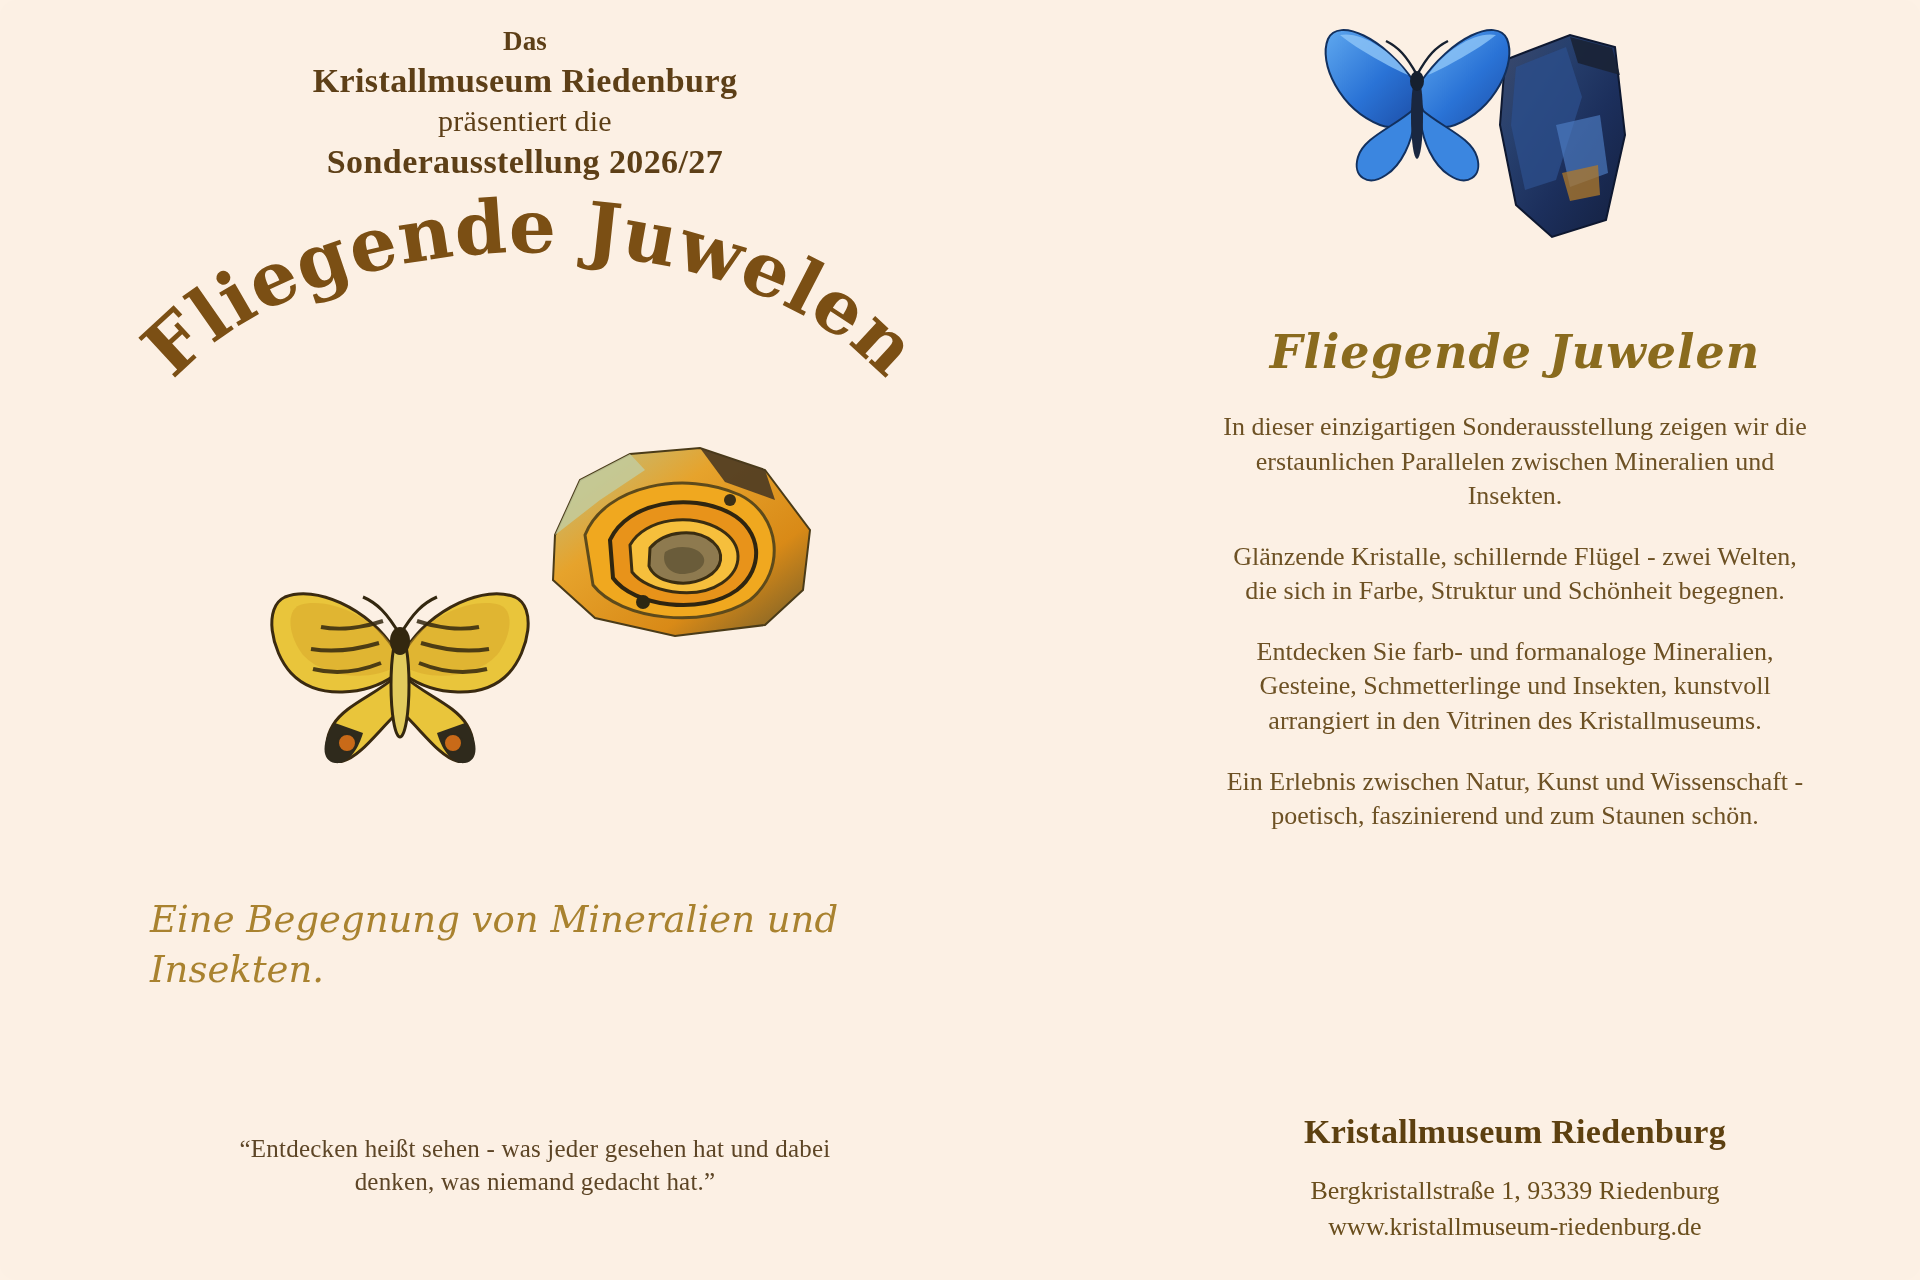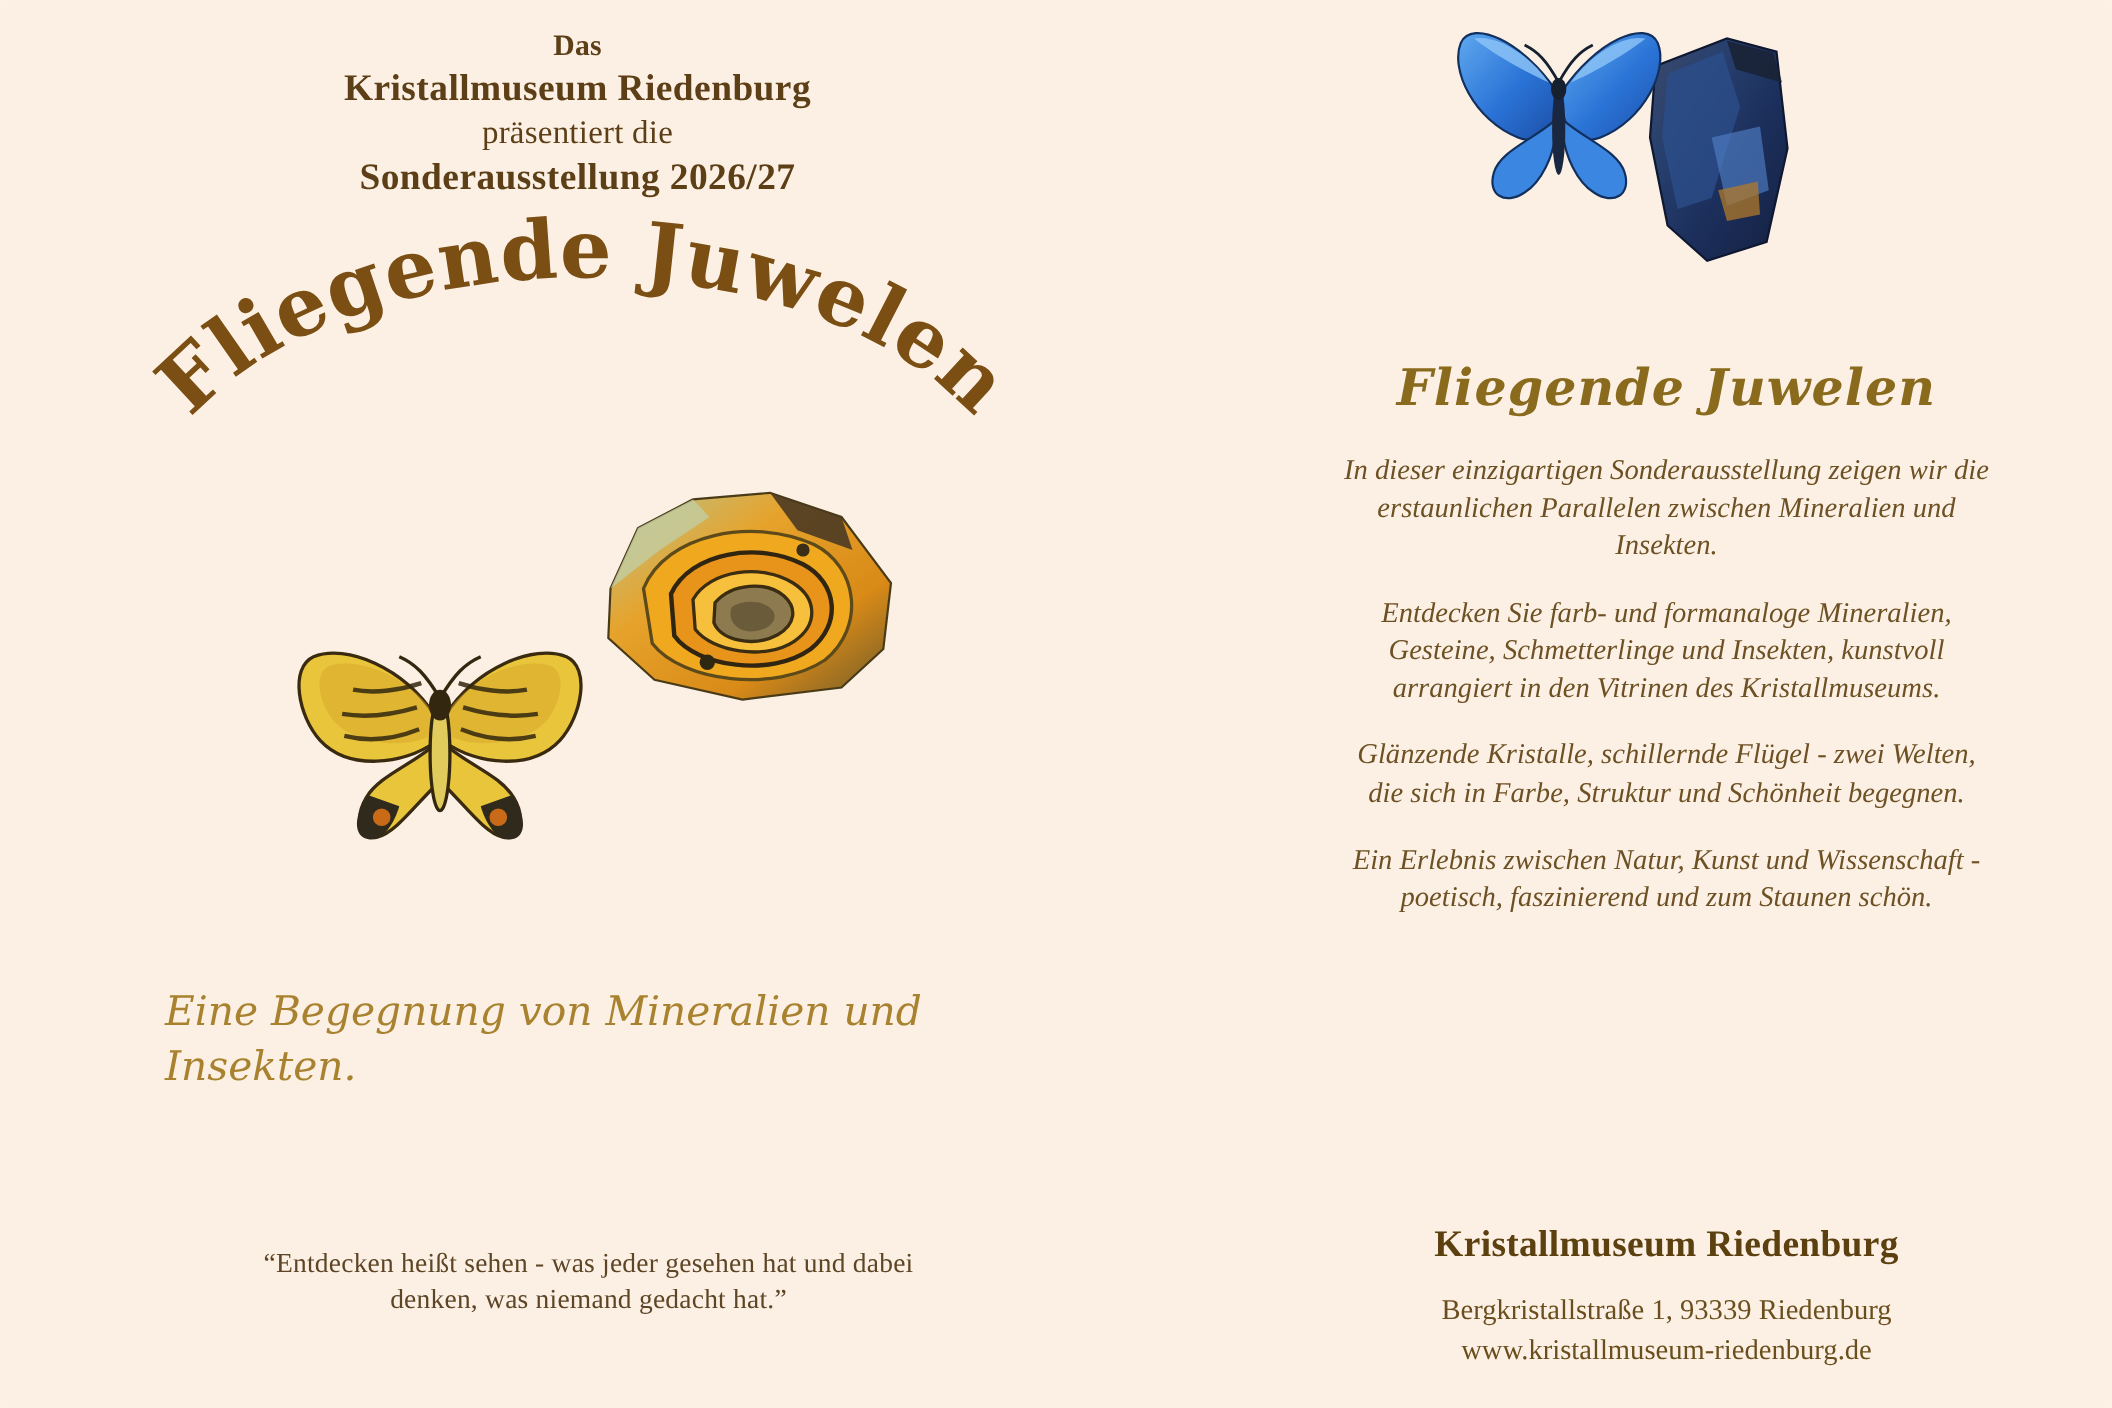--- a/index.html
+++ b/index.html
@@ -142,21 +142,20 @@
     color: #8a6b1e;
     letter-spacing: 1px;
   }
   .body-copy {
     position: absolute;
     top: 410px;
     left: 105px;
     width: 600px;
     text-align: center;
     color: #6d5124;
-    font-style: italic;
   }
   .body-copy p {
     margin: 0 0 26px 0;
     font-size: 26px;
     line-height: 1.33;
   }
   .contact-block {
     position: absolute;
     bottom: 35px;
     left: 0;
@@ -302,22 +301,22 @@
           <path d="M97,70 C86,50 78,42 66,36" stroke="#16202f" stroke-width="2.5" fill="none"></path>
           <path d="M97,70 C108,50 116,42 128,36" stroke="#16202f" stroke-width="2.5" fill="none"></path>
         </g>
       </svg>
     </div>
 
     <div class="right-title">Fliegende Juwelen</div>
 
     <div class="body-copy">
       <p>In dieser einzigartigen Sonderausstellung zeigen wir die erstaunlichen Parallelen zwischen Mineralien und Insekten.</p>
+      <p>Glänzende Kristalle, schillernde Flügel - zwei Welten, die sich in Farbe, Struktur und Schönheit begegnen.</p>
       <p>Entdecken Sie farb- und formanaloge Mineralien, Gesteine, Schmetterlinge und Insekten, kunstvoll arrangiert in den Vitrinen des Kristallmuseums.</p>
-      <p>Glänzende Kristalle, schillernde Flügel - zwei Welten, die sich in Farbe, Struktur und Schönheit begegnen.</p>
       <p>Ein Erlebnis zwischen Natur, Kunst und Wissenschaft - poetisch, faszinierend und zum Staunen schön.</p>
     </div>
 
     <div class="contact-block">
       <div class="contact-name">Kristallmuseum Riedenburg</div>
       <div class="contact-line">Bergkristallstraße 1, 93339 Riedenburg</div>
       <div class="contact-line">www.kristallmuseum-riedenburg.de</div>
     </div>
   </div>
 </div>

